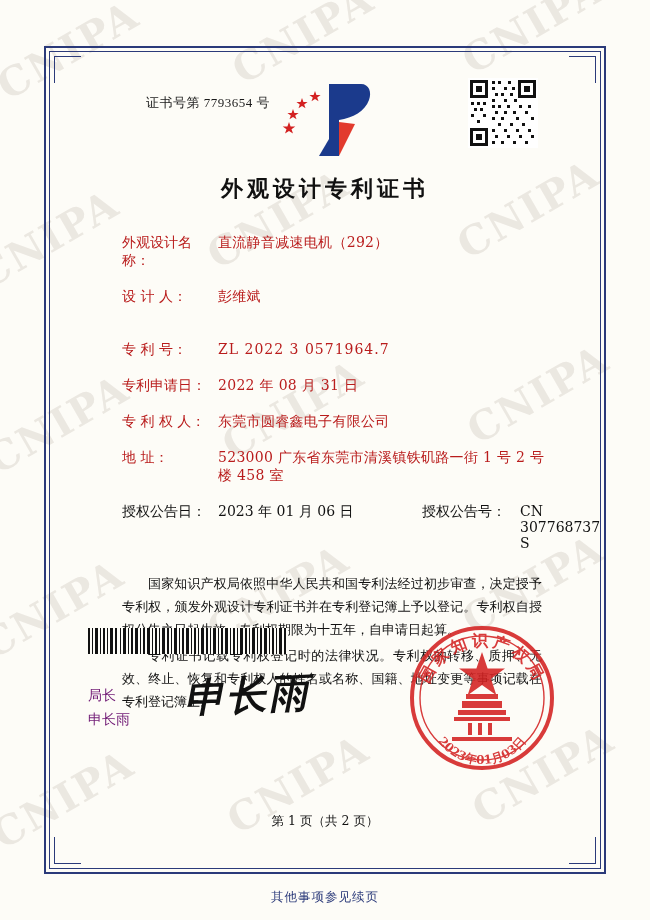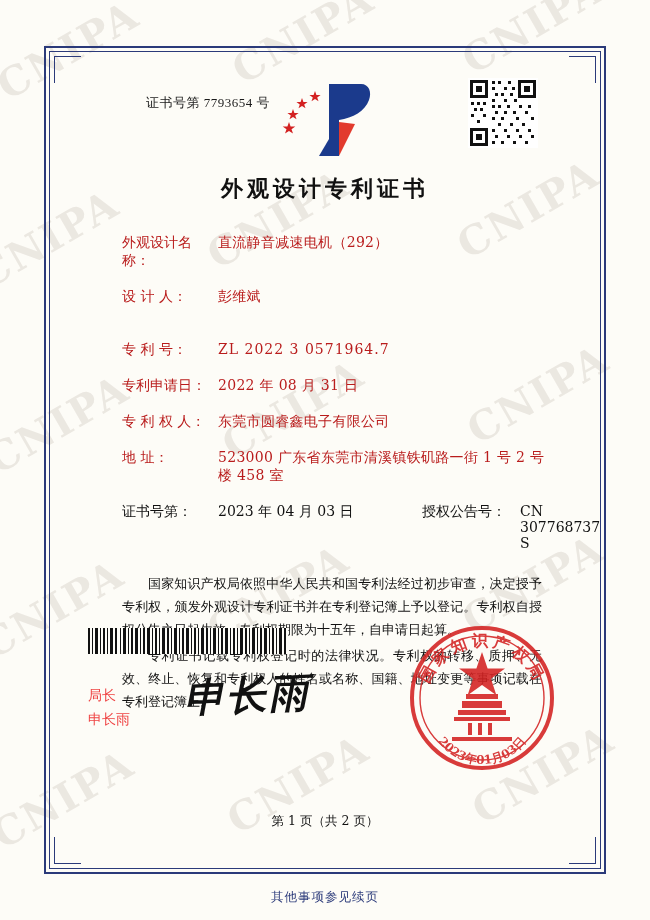--- a/index.html
+++ b/index.html
@@ -182,21 +182,21 @@
     top: 6px;
     width: 200px;
     height: 26px;
   }
   .sign-block {
     position: absolute;
     left: 44px;
     top: 62px;
     font-family: "DejaVu Serif", "Liberation Serif", serif;
     font-size: 14px;
-    color: #ef4444;
+    color: #701a75;
     line-height: 1.7;
   }
   .signature {
     position: absolute;
     left: 140px;
     top: 46px;
     font-family: "DejaVu Serif", "Liberation Serif", serif;
     font-size: 40px;
     font-style: italic;
     font-weight: 700;
@@ -378,22 +378,22 @@
         <div class="value">东莞市圆睿鑫电子有限公司</div>
       </div>
 
       <div class="field">
         <div class="label">地      址：</div>
         <div class="value">523000 广东省东莞市清溪镇铁矶路一街 1 号 2 号楼 458 室</div>
       </div>
 
       <div class="field-split">
         <div class="half left">
-          <div class="label">证书号第：</div>
-          <div class="value">2023 年 04 月 03 日</div>
+          <div class="label">授权公告日：</div>
+          <div class="value">2023 年 01 月 06 日</div>
         </div>
         <div class="half right">
           <div class="label">授权公告号：</div>
           <div class="value">CN 307768737 S</div>
         </div>
       </div>
     </div>
 
     <div class="paras">
       <p>国家知识产权局依照中华人民共和国专利法经过初步审查，决定授予专利权，颁发外观设计专利证书并在专利登记簿上予以登记。专利权自授权公告之日起生效。专利权期限为十五年，自申请日起算。</p>

